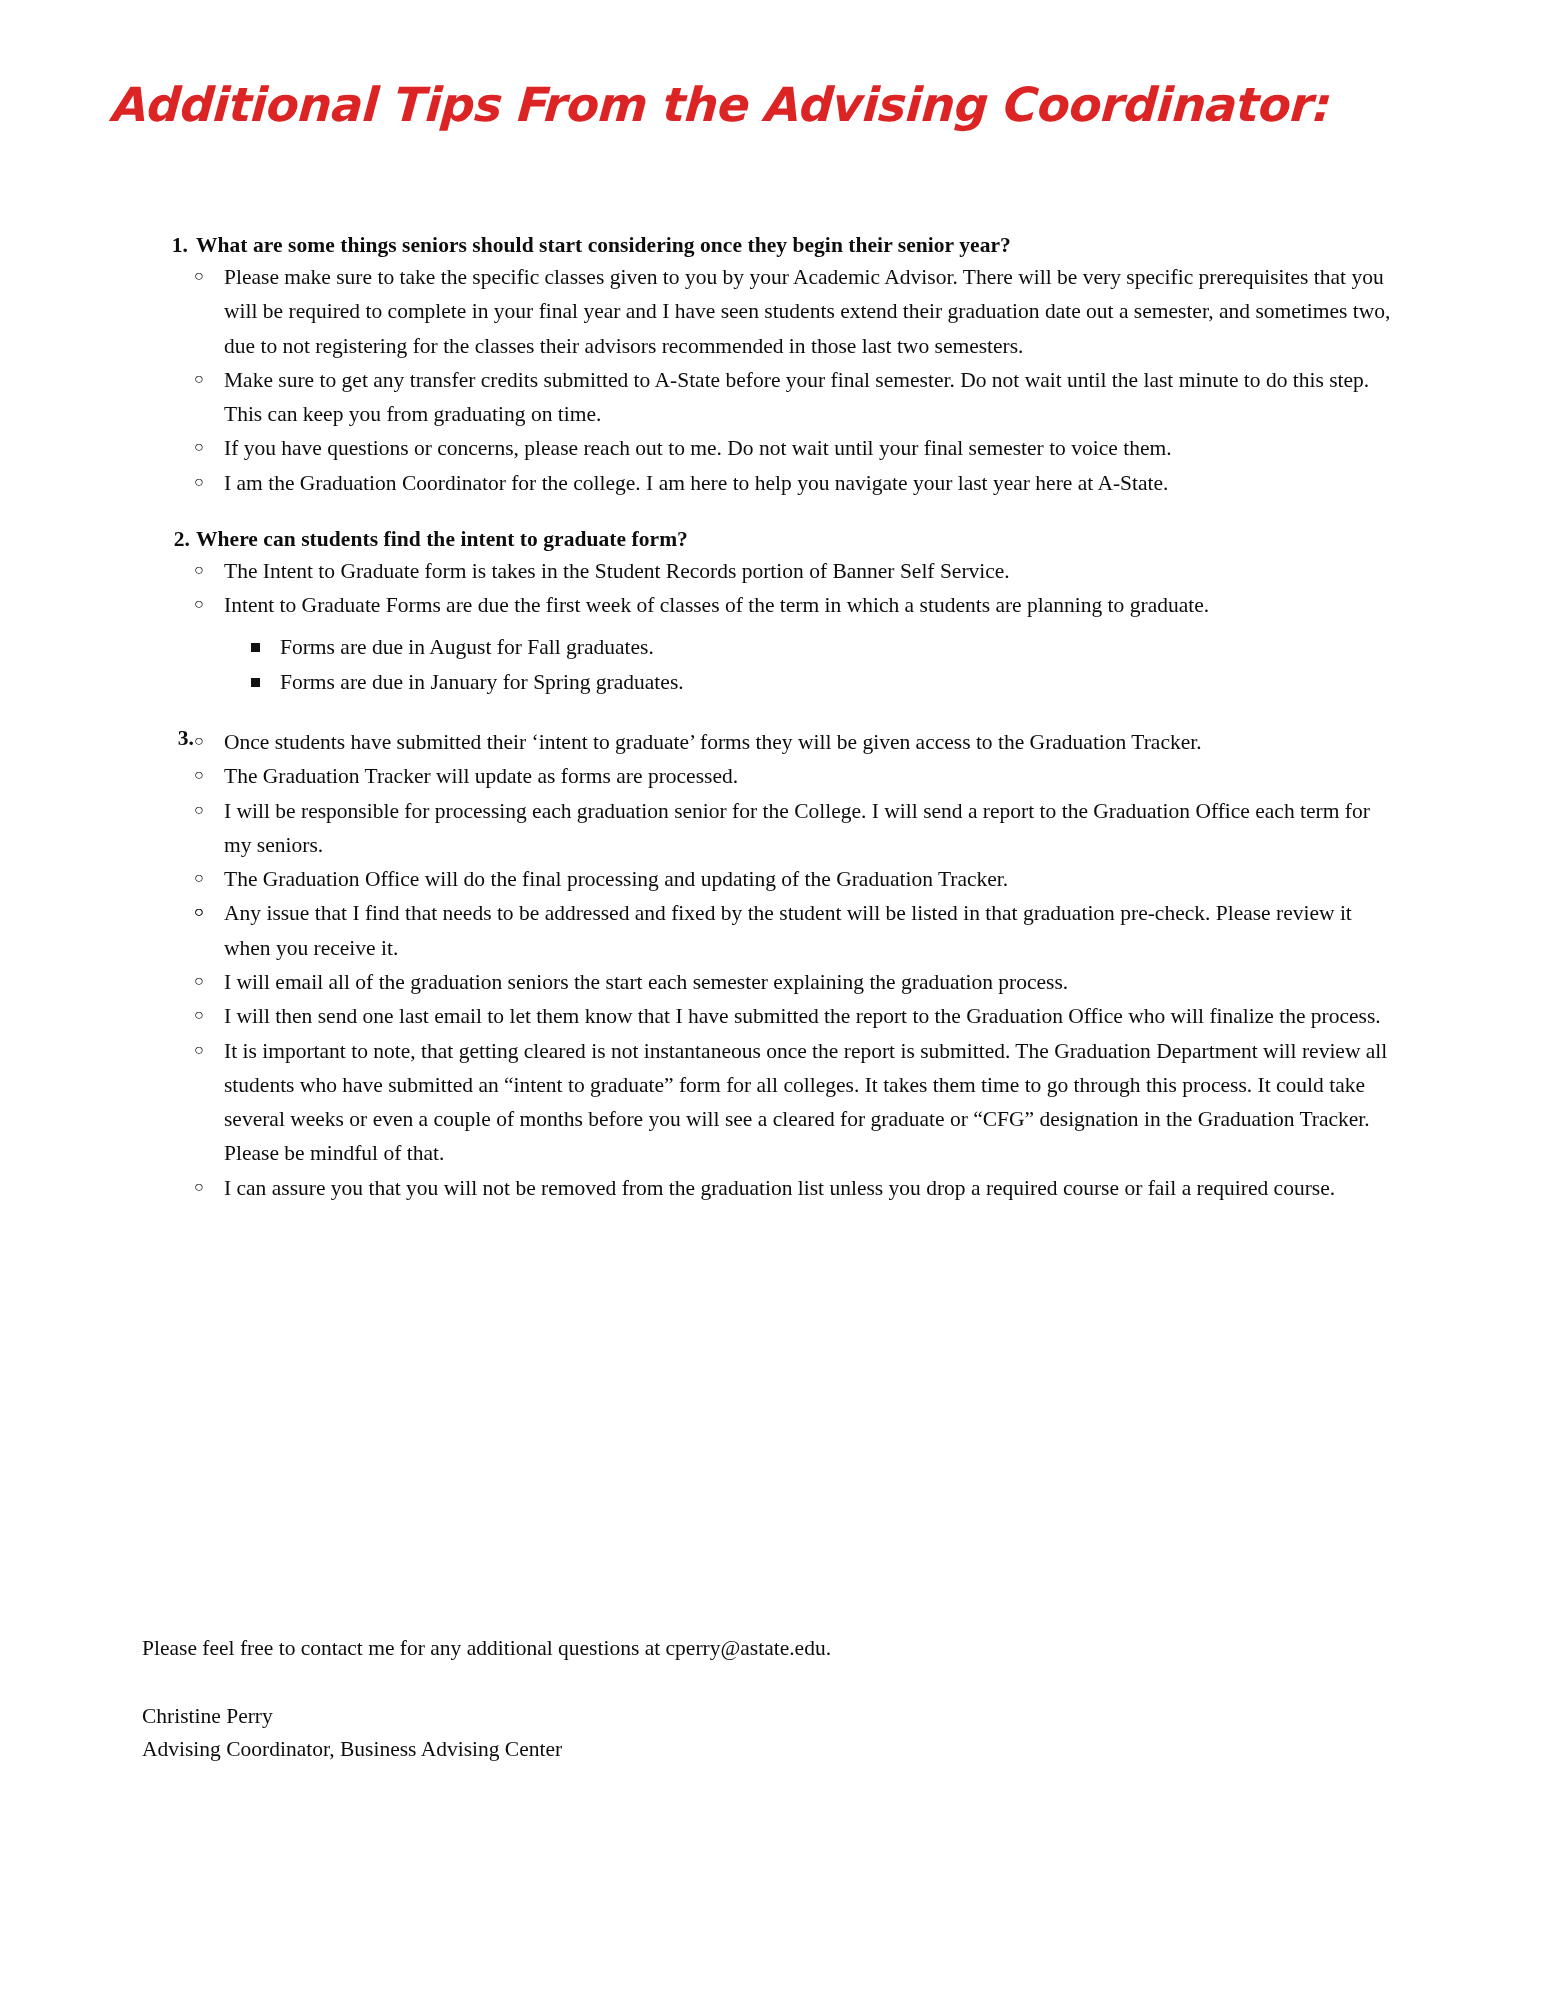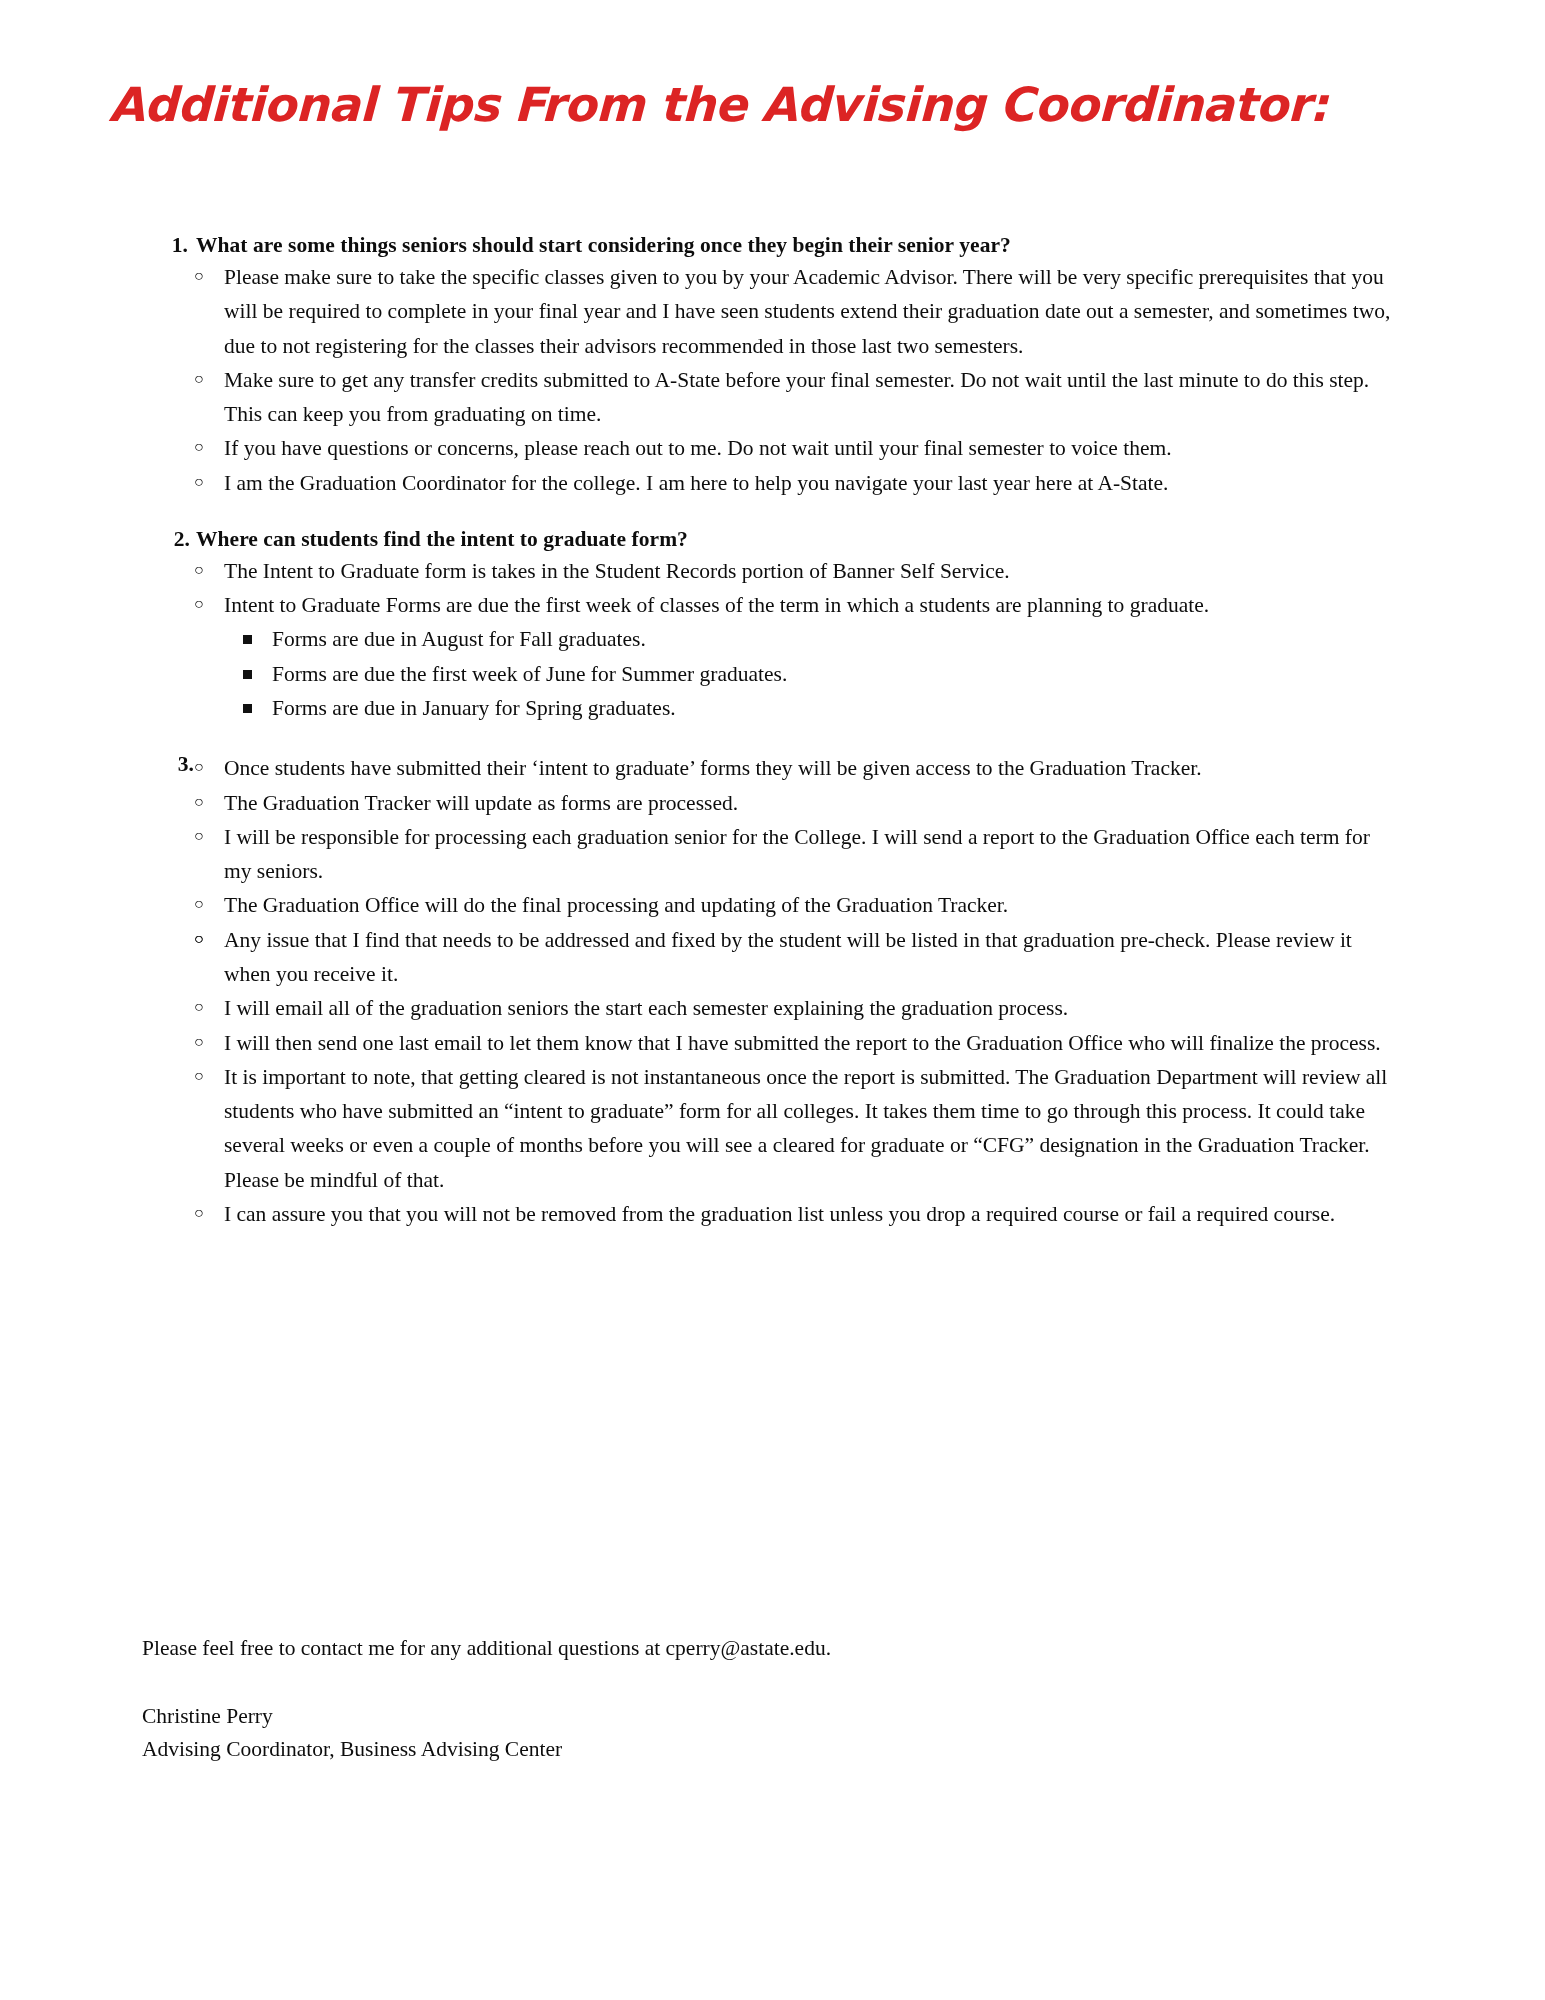--- a/index.html
+++ b/index.html
@@ -92,21 +92,21 @@
     left: 194px;
     top: 0;
     font-size: 16px;
     line-height: 1.99;
     color: #111;
   }
 
   
   ul.lvl3 {
     list-style: none;
-    margin: 0;
+    margin: 8px;
     padding: 0;
   }
   ul.lvl3 > li {
     position: relative;
     padding-left: 272px;
     padding-right: 145px;
     font-size: 21.5px;
     line-height: 1.595;
   }
   ul.lvl3 > li > .bullet-sq {
@@ -179,24 +179,20 @@
           <span>Intent to Graduate Forms are due the first week of classes of the term in which a students are planning to graduate.</span>
         </li>
       </ul>
       <ul class="lvl3">
         <li>
           <span class="bullet-sq"></span>
           <span>Forms are due in August for Fall graduates.</span>
         </li>
         <li>
           <span class="bullet-sq"></span>
-          <span>Forms are due the first week of June for Summer graduates.</span>
-        </li>
-        <li>
-          <span class="bullet-sq"></span>
           <span>Forms are due in January for Spring graduates.</span>
         </li>
       </ul>
     </div>
 
     <div class="qblock">
       <div class="qhead q3">
         <span class="qnum">3.</span>
       </div>
       <ul class="lvl2">

